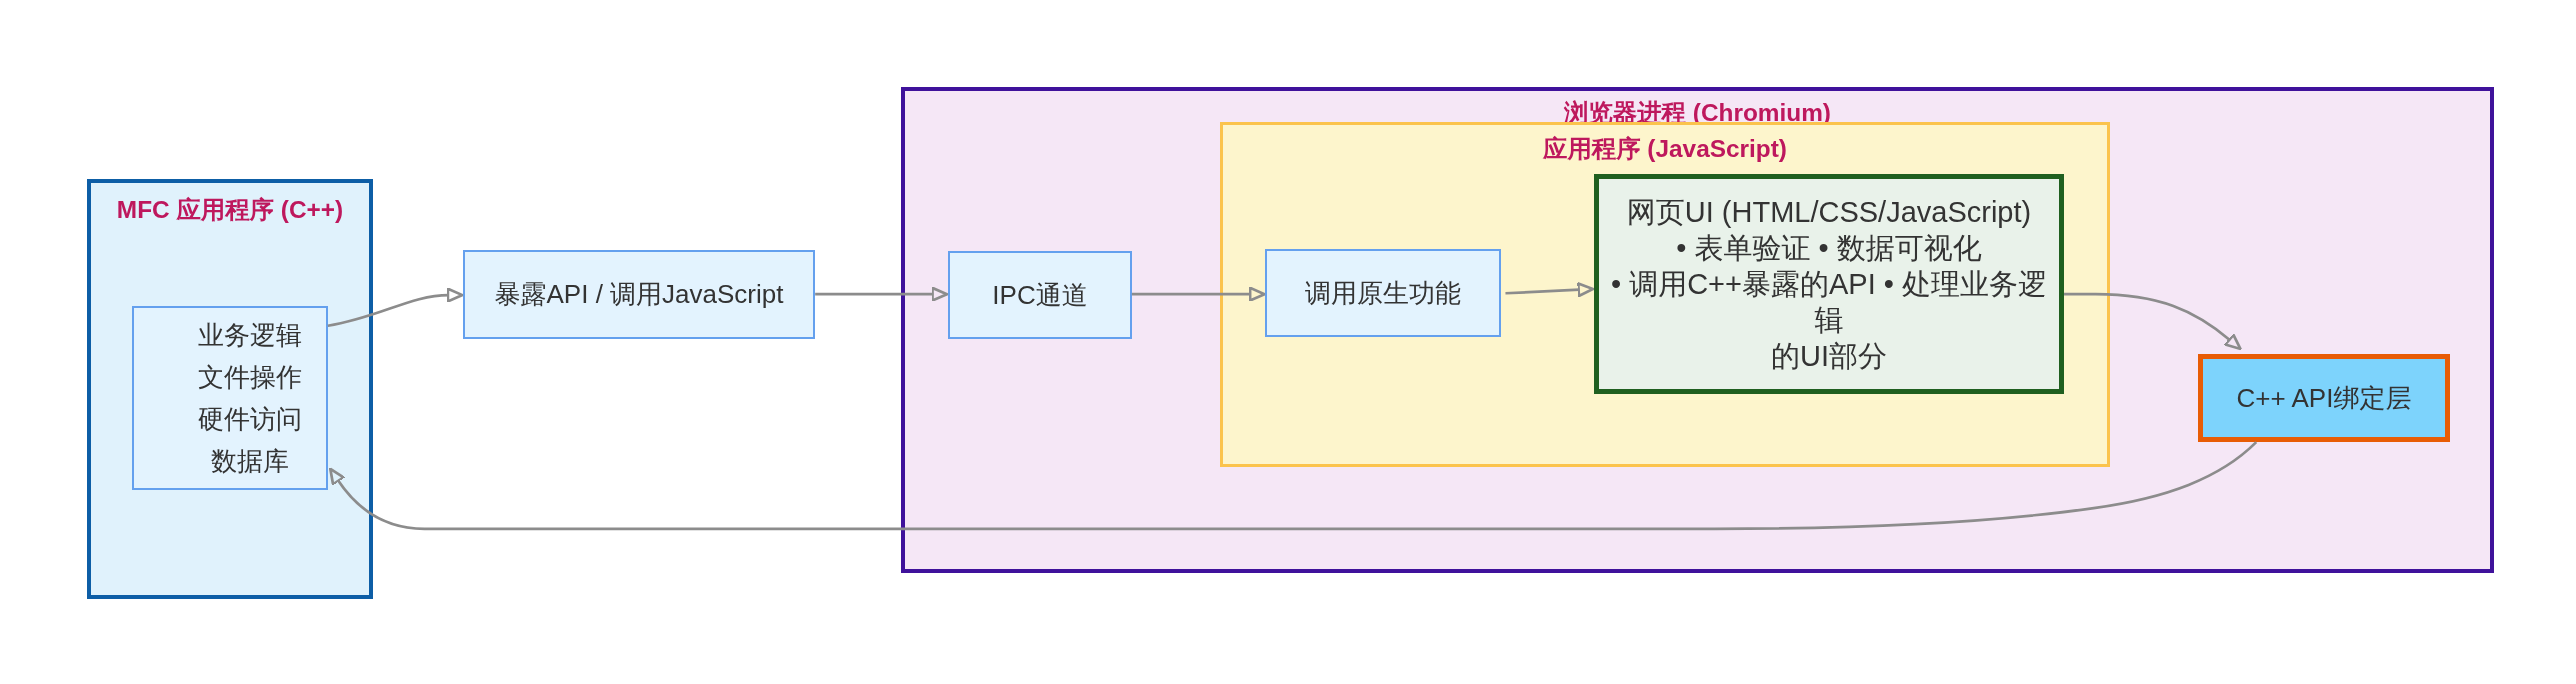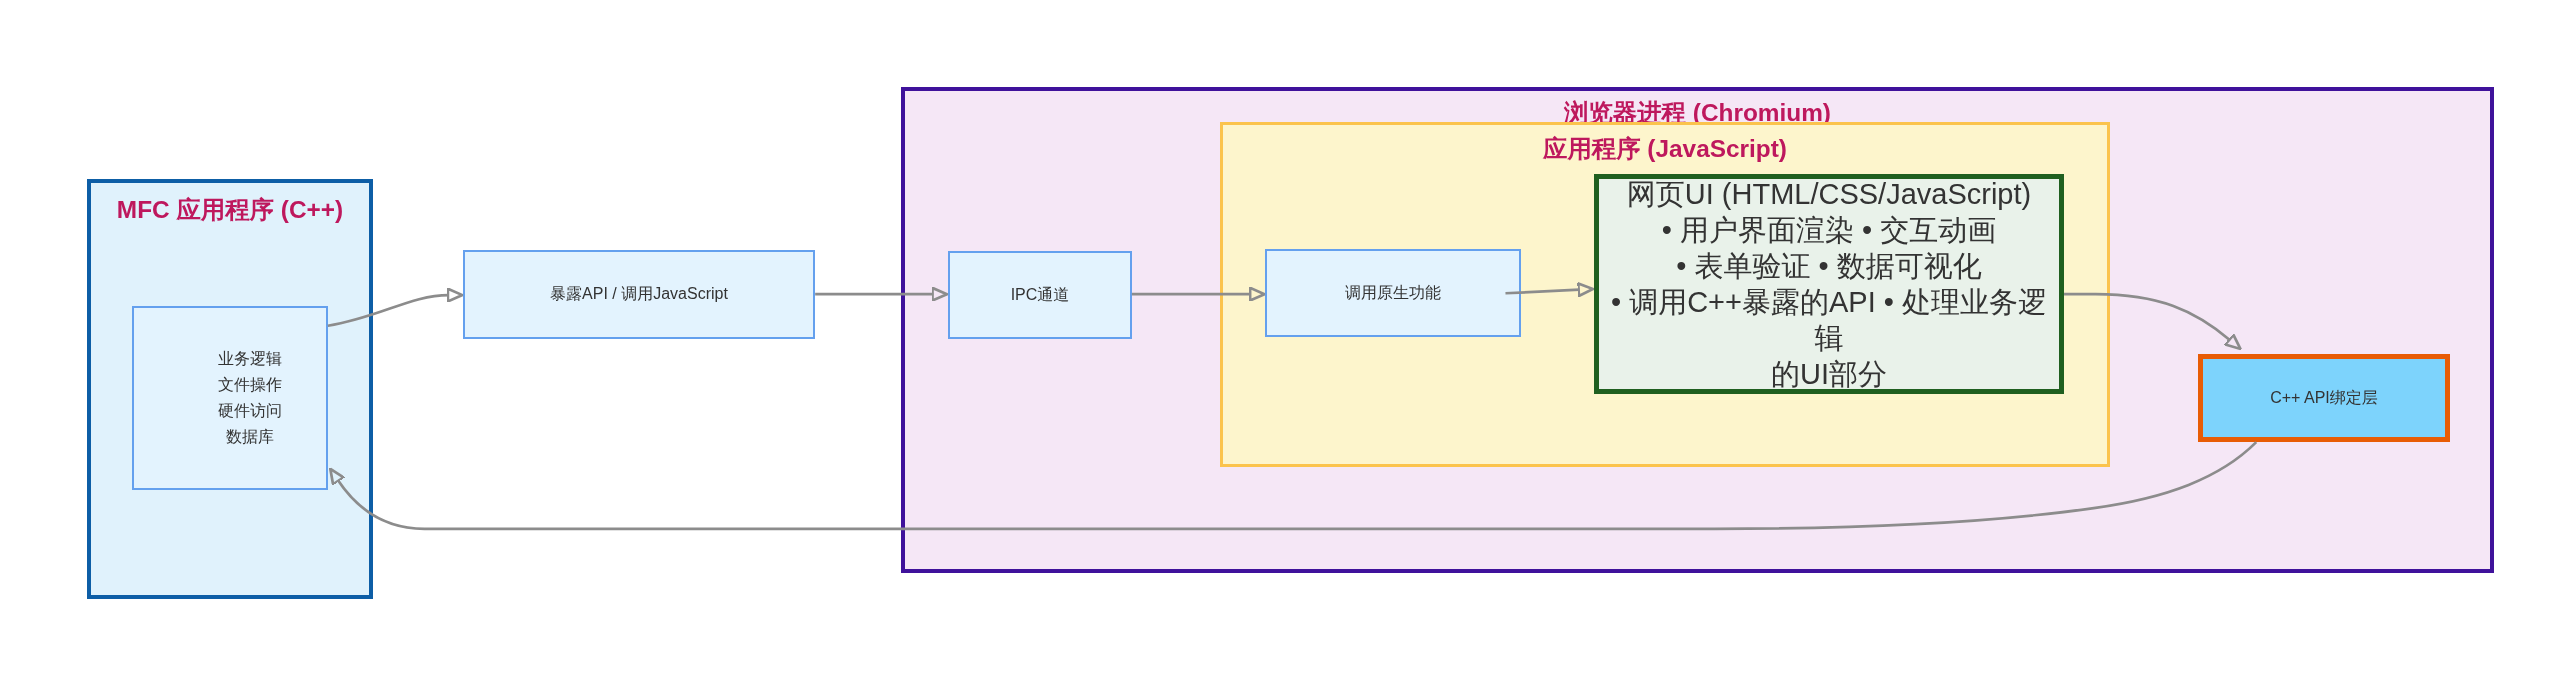--- a/index.html
+++ b/index.html
@@ -27,27 +27,27 @@
     position:absolute;left:0;right:0;text-align:center;
     color:#be185d;font-size:24.4px;font-weight:bold;
   }
   .mfc-container .container-title{top:10.8px;}
   .browser-container .container-title{top:6.3px;}
   .render-container .container-title{top:8.1px;}
 
   
   .node{
     display:flex;flex-direction:column;align-items:center;justify-content:center;
-    text-align:center;color:#333333;font-size:16px;z-index:3;
+    text-align:center;color:#333333;font-size:26px;z-index:3;
   }
   .blue-node{background:#e3f3fe;border:2.7px solid #64a0ee;}
   .mfc-core{left:132px;top:306px;width:196px;height:184px;line-height:1.62;padding-left:40px;}
   .expose-api{left:463px;top:250px;width:352px;height:89px;}
   .ipc{left:948px;top:251px;width:184px;height:88px;}
-  .native{left:1265px;top:249px;width:256px;height:88px;}
+  .native{left:1265px;top:249px;width:236px;height:88px;}
   .webui{
     left:1594px;top:174px;width:470px;height:220px;
     background:#e9f2ea;border:5.4px solid #1f5f1f;font-size:29px;line-height:36px;
   }
   .binding{
     left:2198px;top:354px;width:252px;height:88px;
     background:#7dd3fc;border:5.4px solid #e85c05;
   }
 
   
@@ -85,21 +85,20 @@
   <div class="box node blue-node ipc">
     <div>IPC通道</div>
   </div>
 
   <div class="box node blue-node native">
     <div>调用原生功能</div>
   </div>
 
   <div class="box node webui">
     <div>网页UI (HTML/CSS/JavaScript)</div>
-    <div>• 用户界面渲染 • 交互动画</div>
     <div>• 表单验证 • 数据可视化</div>
     <div>• 调用C++暴露的API • 处理业务逻辑</div>
     <div>的UI部分</div>
   </div>
 
   <div class="box node binding">
     <div>C++ API绑定层</div>
   </div>
 
   <svg class="arrows" width="2576" height="684" viewBox="0 0 2854 758" xmlns="http://www.w3.org/2000/svg">

